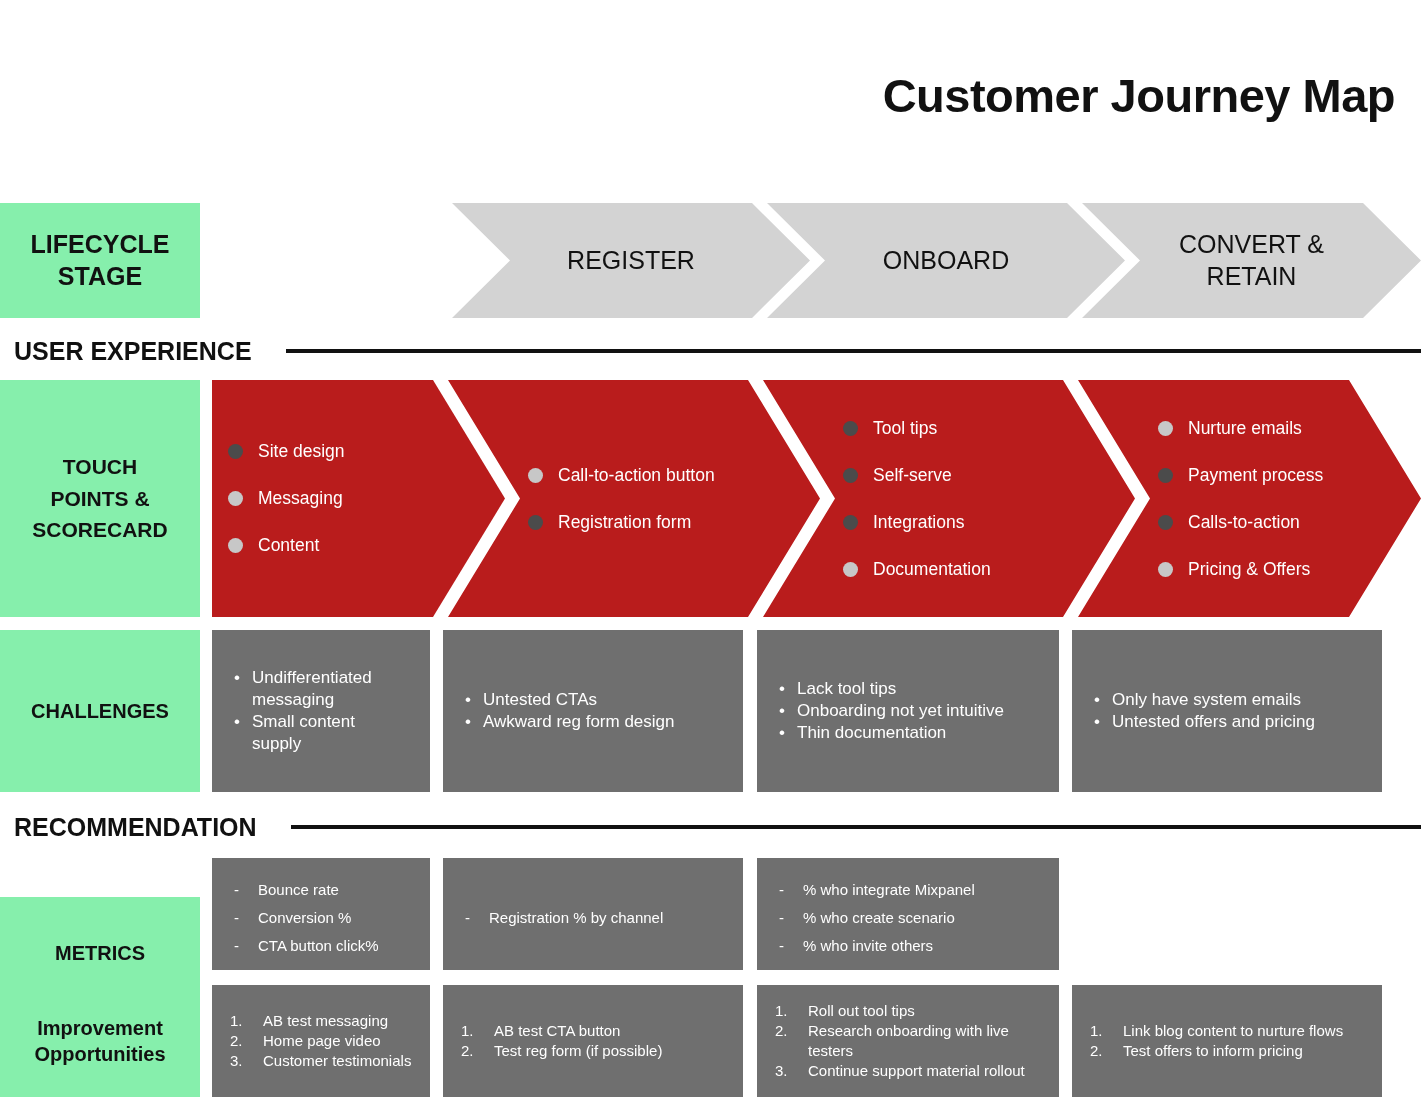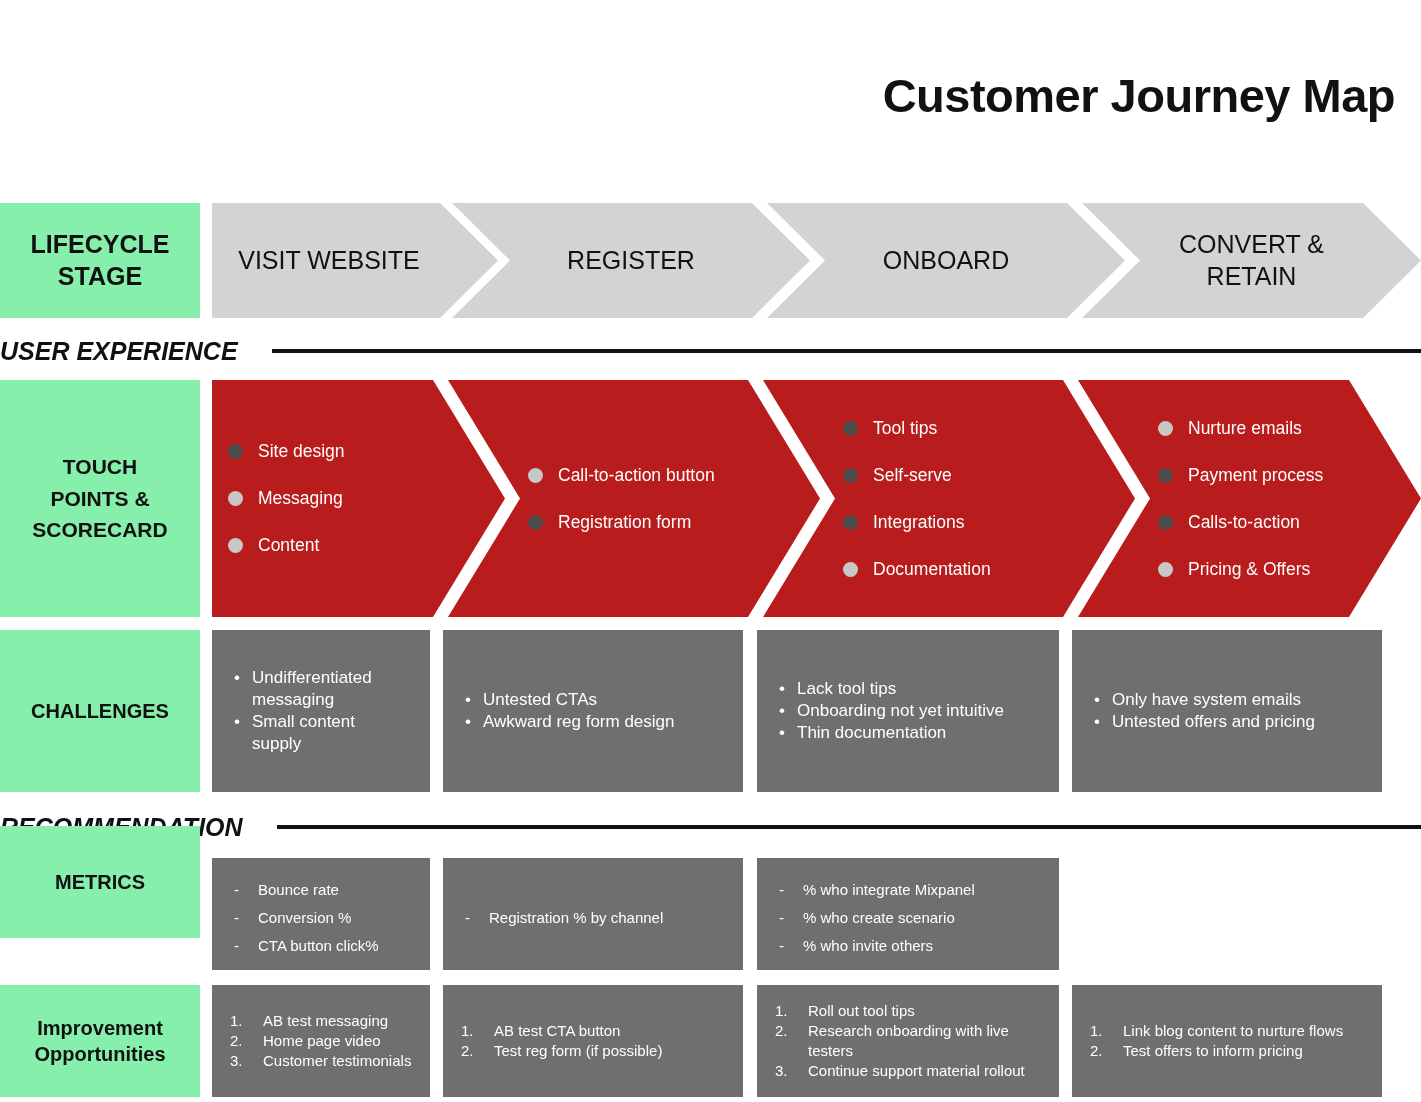--- a/index.html
+++ b/index.html
@@ -7,30 +7,30 @@
     position:relative;width:1421px;height:1102px;background:#ffffff;overflow:hidden;
     font-family:"Liberation Sans",sans-serif;color:#111;
   }
   
   .title{position:absolute;top:68px;right:26px;font-size:47px;font-weight:bold;letter-spacing:-0.5px;color:#111;}
 
   
   .sec{position:absolute;left:0;right:0;display:flex;align-items:center;height:30px;}
   .sec-ux{top:336px;}
   .sec-rec{top:812px;}
-  .sec-title{font-size:25px;font-weight:bold;white-space:nowrap;font-style:italic;}
+  .sec-title{font-size:25px;font-weight:bold;margin-left:14px;white-space:nowrap;}
   .sec-line{flex:1;height:4px;background:#111;margin-left:34px;}
 
   
   .lab{position:absolute;left:0;width:200px;background:#86efac;display:flex;align-items:center;
        justify-content:center;text-align:center;font-weight:bold;color:#111;box-sizing:border-box;}
   .lab-lifecycle{top:203px;height:115px;font-size:25px;line-height:1.25;padding:0 18px;}
   .lab-tp{top:380px;height:237px;font-size:21px;line-height:1.5;padding:0 30px;}
   .lab-chal{top:630px;height:162px;font-size:20px;}
-  .lab-met{top:826px;height:112px;font-size:20px;}
+  .lab-met{top:897px;height:112px;font-size:20px;}
   .lab-imp{top:985px;height:112px;font-size:20px;line-height:1.3;padding:0 18px;}
 
   
   .stage{position:absolute;top:203px;height:115px;background:#d3d3d3;--d:58px;
          display:flex;align-items:center;justify-content:center;text-align:center;
          font-size:25px;color:#111;box-sizing:border-box;}
   .clip-first{clip-path:polygon(0 0,calc(100% - var(--d)) 0,100% 50%,calc(100% - var(--d)) 100%,0 100%);}
   .clip-mid{clip-path:polygon(0 0,calc(100% - var(--d)) 0,100% 50%,calc(100% - var(--d)) 100%,0 100%,var(--d) 50%);}
   .s1{left:212px;width:286px;padding-right:52px;}
   .s2{left:452px;width:358px;padding:0 52px;}
@@ -77,21 +77,20 @@
   .imp-item::before{counter-increment:n;content:counter(n) ".";flex:0 0 33px;}
 </style>
 </head>
 <body>
 
 <div class="canvas">
 
   <div class="title">Customer Journey Map</div>
 
   <div class="lab lab-lifecycle">LIFECYCLE STAGE</div>
-  <div class="stage clip-first s1">VISIT WEBSITE</div>
   <div class="stage clip-mid s2">REGISTER</div>
   <div class="stage clip-mid s3">ONBOARD</div>
   <div class="stage clip-mid s4">CONVERT &amp; RETAIN</div>
 
   <div class="sec sec-ux">
     <span class="sec-title">USER EXPERIENCE</span>
     <div class="sec-line"></div>
   </div>
 
   <div class="lab lab-tp">TOUCH POINTS &amp; SCORECARD</div>

